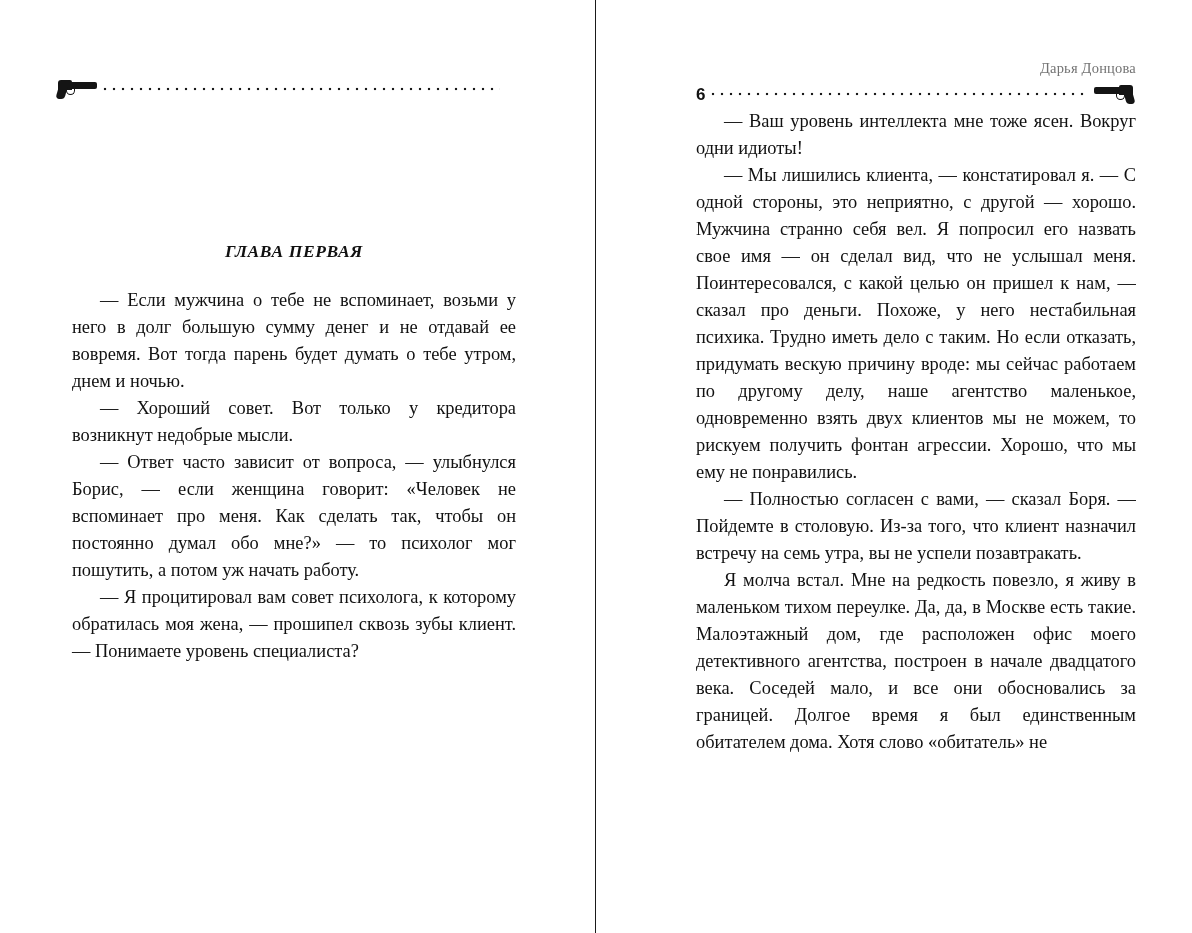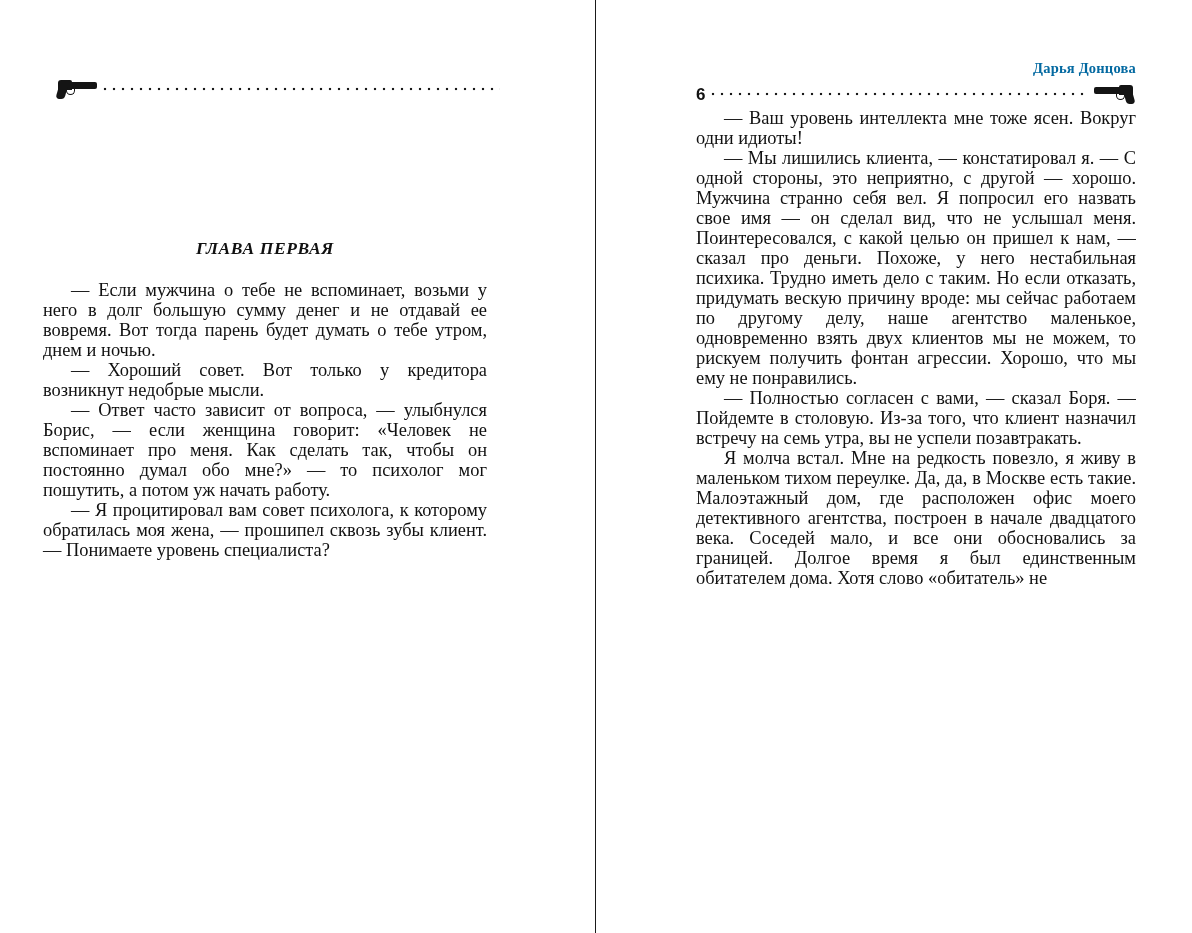--- a/index.html
+++ b/index.html
@@ -42,22 +42,21 @@
     height: 60px;
   }
   .left .page-header { top: 72px; left: 55px; width: 445px; }
   .right .page-header { top: 60px; left: 100px; width: 440px; }
 
   .running-head {
     font-size: 14.5px;
     text-align: right;
     letter-spacing: 0.2px;
     margin: 0 0 6px 0;
-    color: #0369a1;
-    font-weight: bold;
+    color: #737373;
   }
   .header-rule {
     display: flex;
     align-items: center;
     gap: 5px;
     height: 22px;
   }
   .dots {
     flex: 1;
     height: 14px;
@@ -117,27 +116,27 @@
     border-top: none;
     border-radius: 0 0 6px 6px;
     background: transparent;
   }
   .pistol.flip { transform: scaleX(-1); }
 
   
   .text-col {
     position: absolute;
     font-size: 18.4px;
-    line-height: 20px;
+    line-height: 27px;
     text-align: justify;
     text-justify: inter-word;
     hyphens: manual;
   }
   .left .text-col {
-    left: 43px;
+    left: 72px;
     top: 238px;
     width: 444px;
   }
   .right .text-col {
     left: 100px;
     top: 108px;
     width: 440px;
   }
   .chapter-title {
     font-family: "Liberation Serif", serif;

